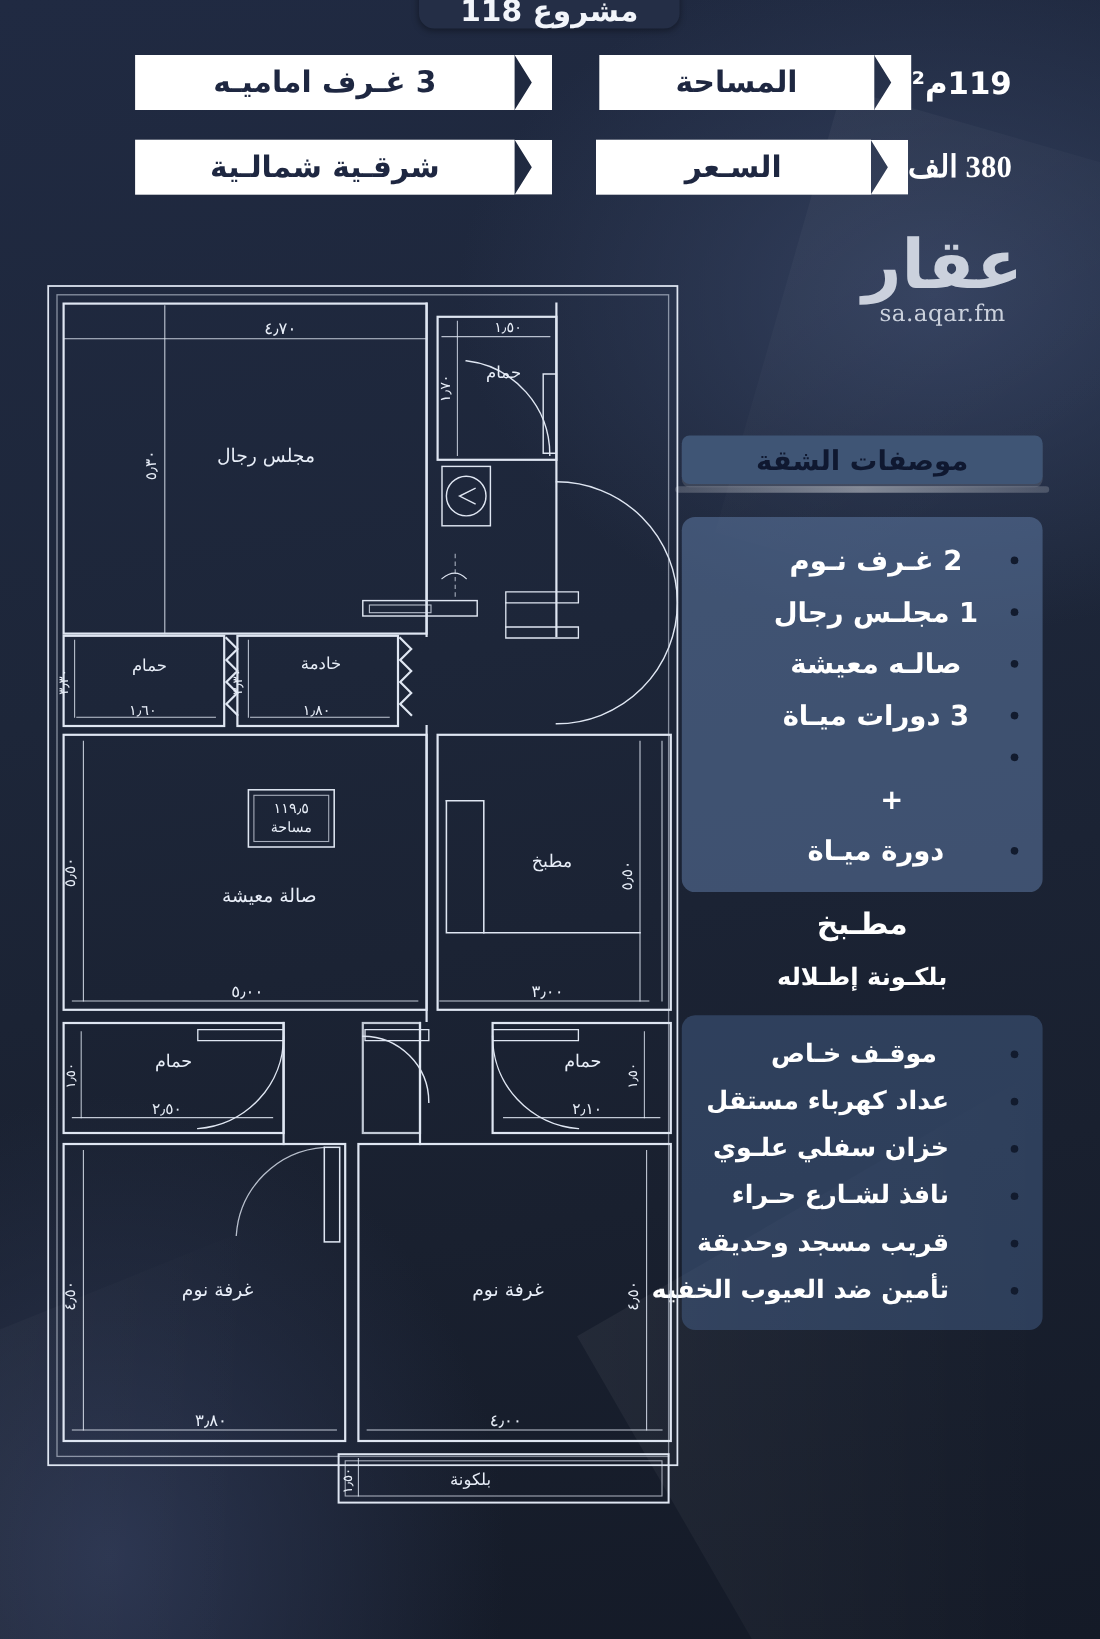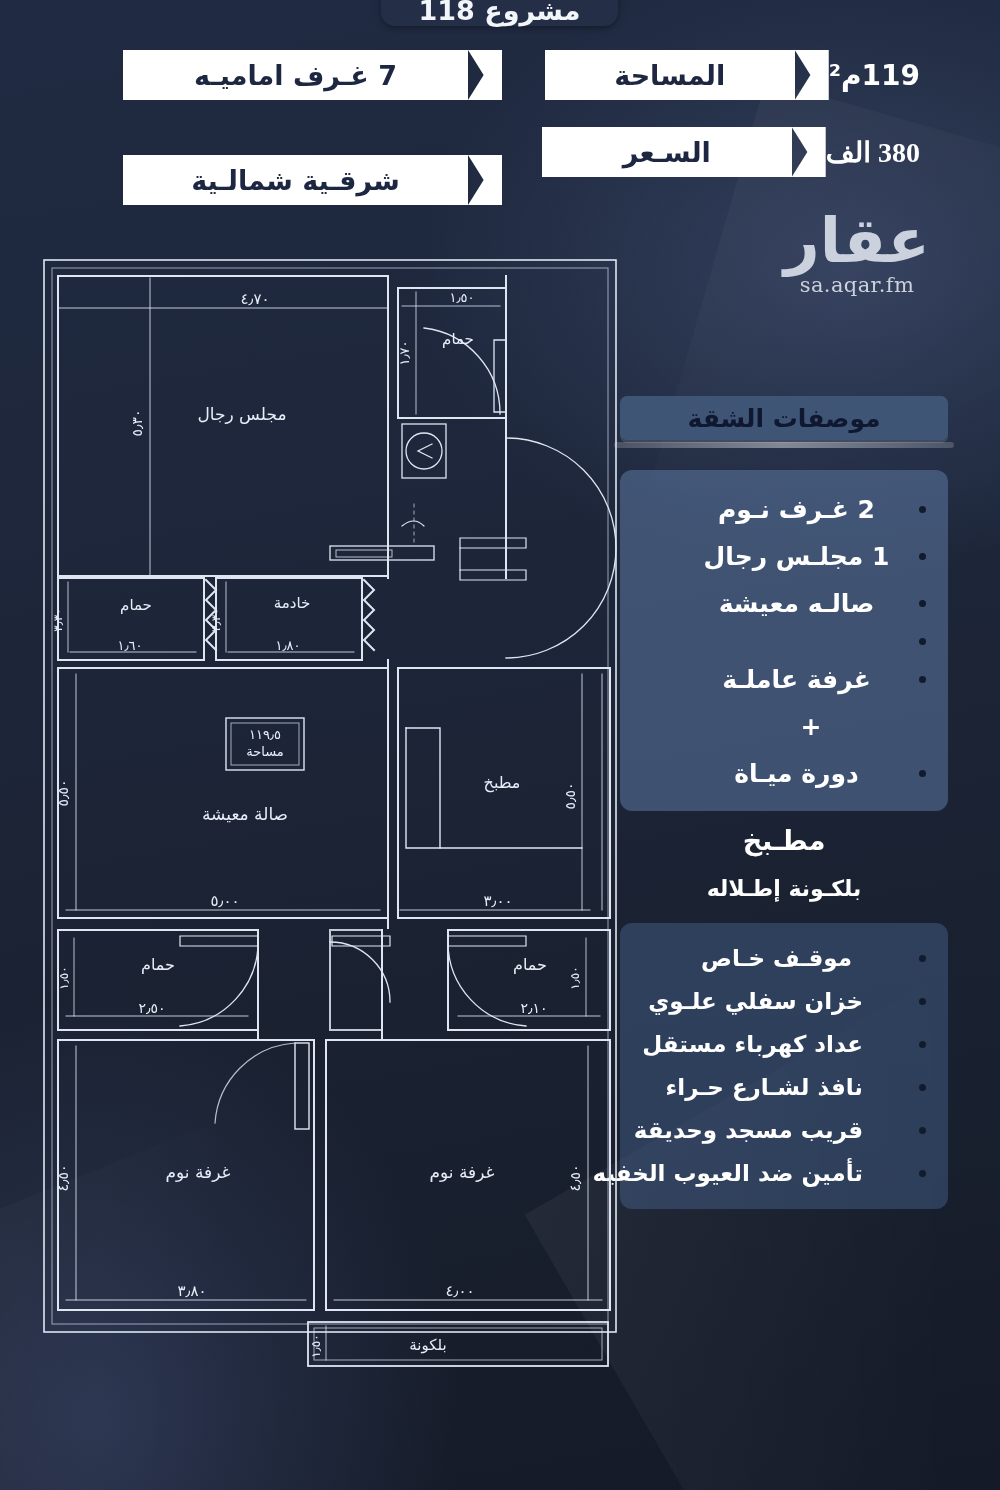--- a/index.html
+++ b/index.html
@@ -63,21 +63,21 @@
   
   #row-price{right:64px;top:127px;}
   #row-price .plate{min-width:250px;justify-content:center;}
   #row-price .value{
     color:#ffffff;font-size:28px;font-weight:bold;margin-right:16px;white-space:nowrap;font-family:Liberation Serif, serif;
   }
   
   #row-rooms{right:498px;top:50px;}
   #row-rooms .plate{min-width:345px;justify-content:center;}
   
-  #row-dir{right:498px;top:127px;margin-top:28px;}
+  #row-dir{right:498px;top:127px;}
   #row-dir .plate{min-width:345px;justify-content:center;}
 
   
   #watermark{
     position:absolute;right:18px;top:212px;width:250px;text-align:center;
     color:#d8dee8;opacity:.92;pointer-events:none;
   }
   #watermark .mark{font-size:62px;font-weight:bold;line-height:.95;letter-spacing:2px;}
   #watermark .url{font-size:21px;margin-top:2px;letter-spacing:.4px;font-family:"DejaVu Serif","Liberation Serif",serif;}
 
@@ -160,21 +160,21 @@
     <div class="value">380 الف</div>
     <div class="chev left-notch"></div>
     <div class="plate">
       <span>السـعر</span>
     </div>
   </div>
 
   <div class="flagrow" id="row-rooms">
     <div class="chev left-notch"></div>
     <div class="plate">
-      <span>7 غـرف اماميـه</span>
+      <span>3 غـرف اماميـه</span>
     </div>
   </div>
 
   <div class="flagrow" id="row-dir">
     <div class="chev left-notch"></div>
     <div class="plate">
       <span>شرقـية شمالـية</span>
     </div>
   </div>
 
@@ -197,24 +197,24 @@
         <li>
             <span class="bullet"></span>
             <span class="txt">1 مجلـس رجال</span>
           </li>
         <li>
             <span class="bullet"></span>
             <span class="txt">صالـه معيشة</span>
           </li>
         <li>
             <span class="bullet"></span>
-          </li>
-        <li>
-            <span class="bullet"></span>
-            <span class="txt">غرفة عاملـة</span>
+            <span class="txt">3 دورات ميـاة</span>
+          </li>
+        <li>
+            <span class="bullet"></span>
           </li>
         <li class="nobullet plus">
             <span class="txt">+</span>
           </li>
         <li>
             <span class="bullet"></span>
             <span class="txt">دورة ميـاة</span>
           </li>
       </ul>
     </div>
@@ -225,25 +225,25 @@
     </div>
 
     <div id="specs-bottom">
       <ul class="speclist">
         <li>
             <span class="bullet"></span>
             <span class="txt">موقـف خـاص</span>
           </li>
         <li>
             <span class="bullet"></span>
+            <span class="txt">عداد كهرباء مستقل</span>
+          </li>
+        <li>
+            <span class="bullet"></span>
             <span class="txt">خزان سفلي علـوي</span>
-          </li>
-        <li>
-            <span class="bullet"></span>
-            <span class="txt">عداد كهرباء مستقل</span>
           </li>
         <li>
             <span class="bullet"></span>
             <span class="txt">نافذ لشـارع حـراء</span>
           </li>
         <li>
             <span class="bullet"></span>
             <span class="txt">قريب مسجد وحديقة</span>
           </li>
         <li>

